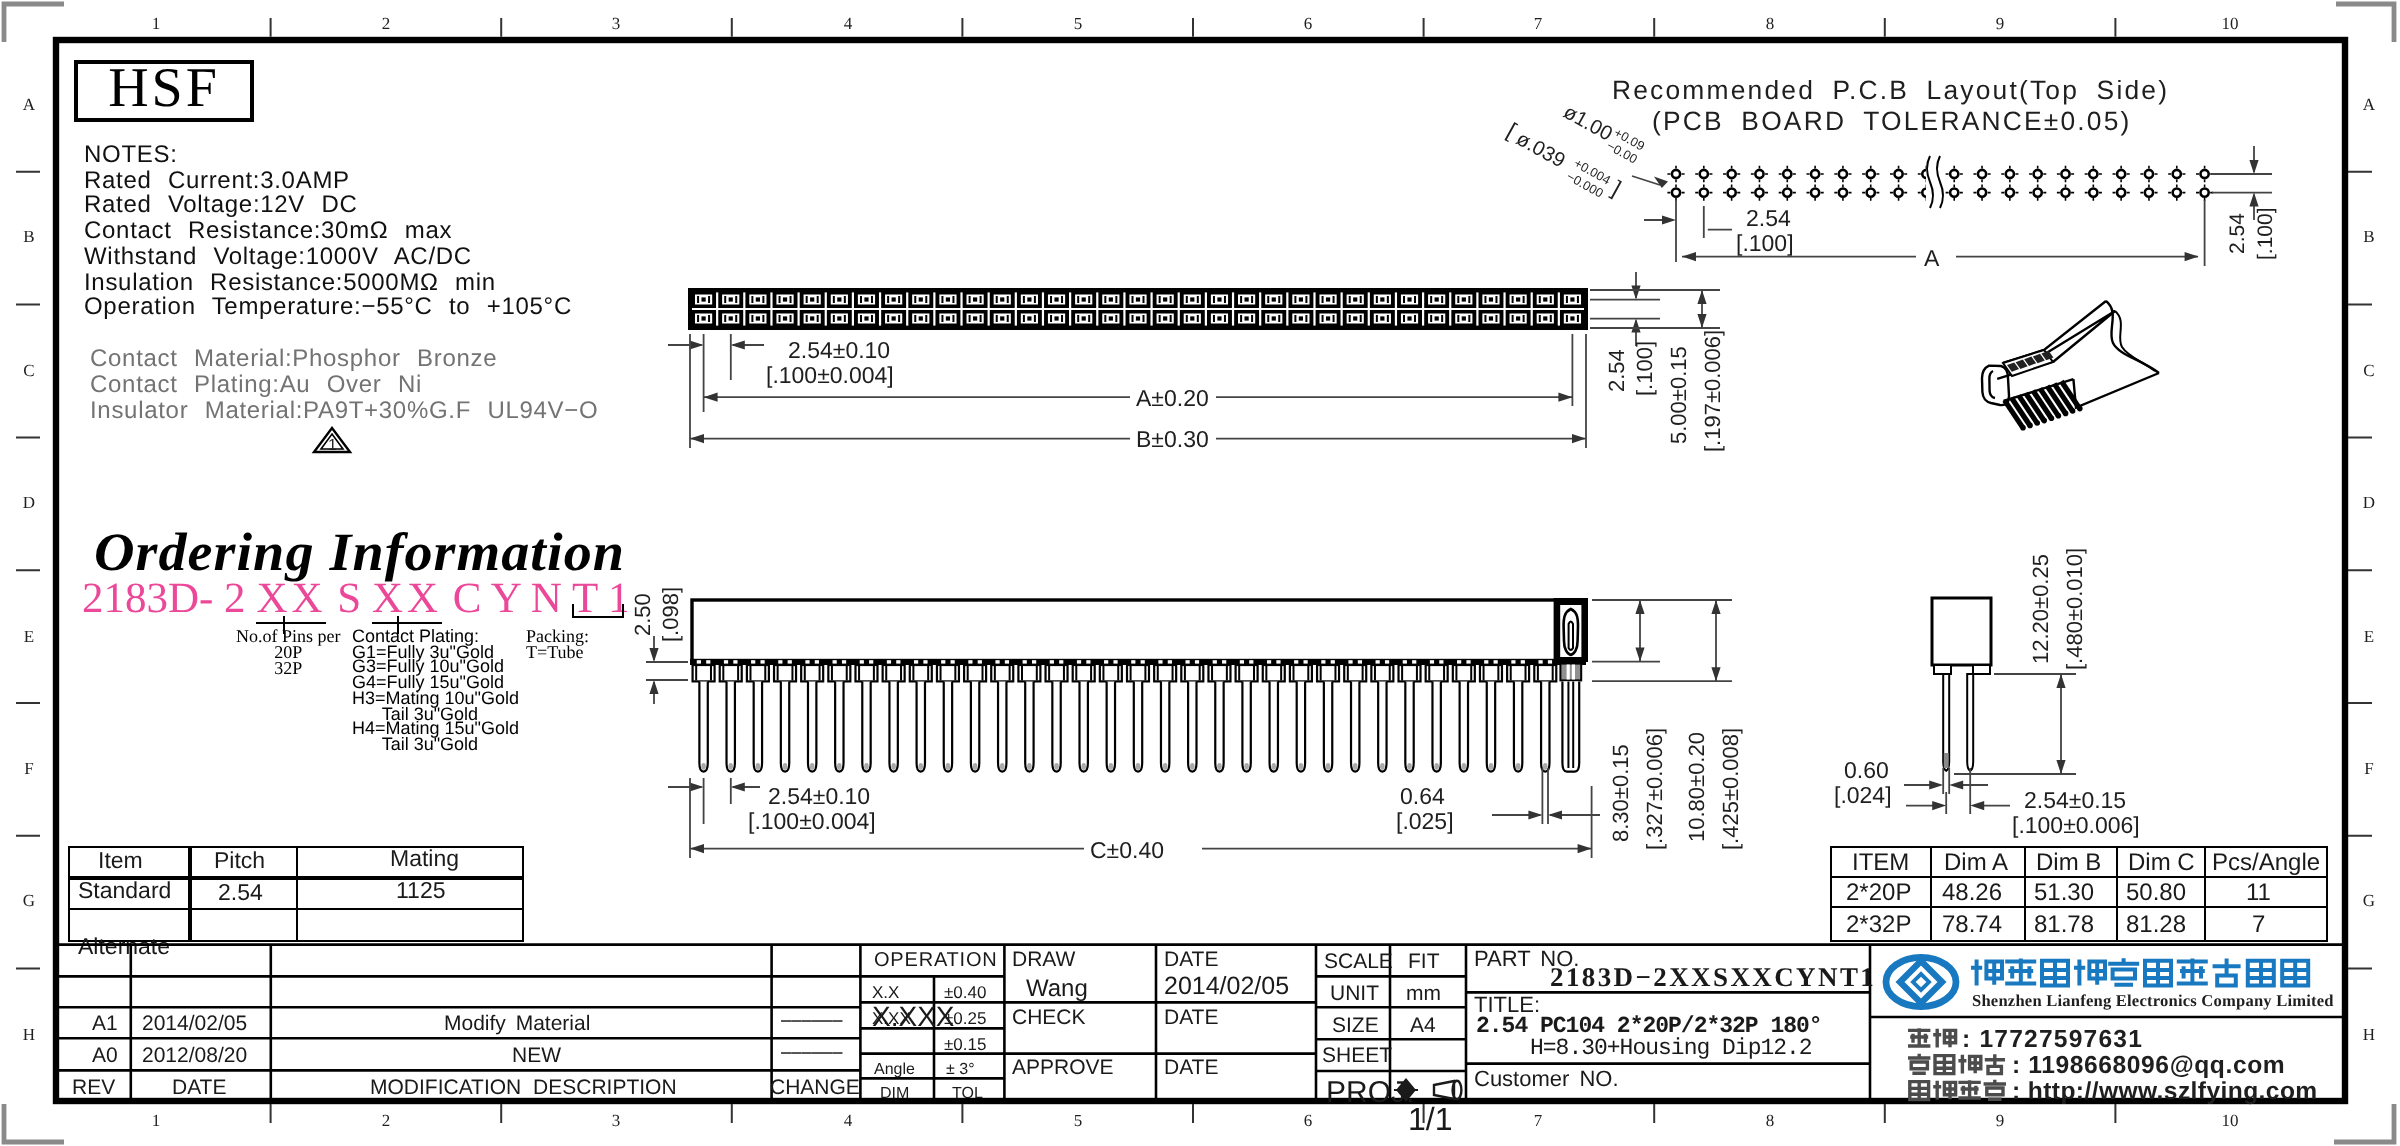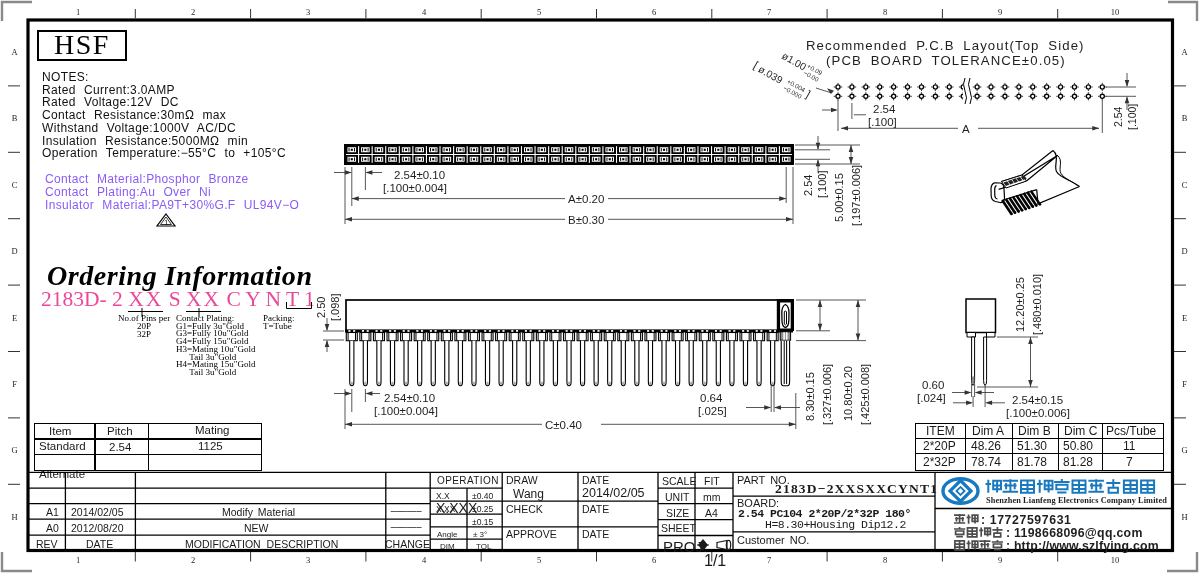--- a/index.html
+++ b/index.html
@@ -82,21 +82,21 @@
   </div>
 
 <div class="t" style="left:42px;top:71px;font-size:12px;line-height:12.7px;letter-spacing:0.35px;word-spacing:4.5px;color:#111">NOTES:
 Rated Current:3.0AMP
 Rated Voltage:12V DC
 Contact Resistance:30mΩ max
 Withstand Voltage:1000V AC/DC
 Insulation Resistance:5000MΩ min
 Operation Temperature:−55°C to +105°C</div>
 
-<div class="t" style="left:45px;top:173px;font-size:12px;line-height:12.9px;letter-spacing:0.35px;word-spacing:4.5px;color:#8b5cf6">Contact Material:Phosphor Bronze
+<div class="t" style="left:45px;top:173px;font-size:12px;line-height:12.9px;letter-spacing:0.35px;word-spacing:4.5px;color:#737373">Contact Material:Phosphor Bronze
 Contact Plating:Au Over Ni
 Insulator Material:PA9T+30%G.F UL94V−O</div>
 
 <svg width="30" height="18" viewBox="0 0 30 18" style="position:absolute;left:155px;top:212px">
     <path d="M11 2 L20 14 H2 Z" fill="none" stroke="#000" stroke-width="1.2"></path>
     <path d="M11 5 L16.5 12.5 H5.5 Z" fill="none" stroke="#000" stroke-width="0.8"></path>
     <text x="9" y="13" font-size="8" font-family="Liberation Sans">1</text>
   </svg>
 
 <div class="t" style="left:47px;top:261px;font-family:'Liberation Serif',serif;font-style:italic;font-weight:bold;font-size:27px;letter-spacing:0.5px;color:#000;transform:scaleX(1.04);transform-origin:0 0">Ordering Information</div>
@@ -104,21 +104,21 @@
 <div class="t" style="left:41px;top:287px;font-family:'Liberation Serif',serif;font-size:21.5px;color:#ec4899"><span>2183D- 2 </span><span style="border-bottom:1.4px solid #000;letter-spacing:2px">XX</span><span> S </span><span style="border-bottom:1.4px solid #000;letter-spacing:2px">XX</span><span> C Y N T 1</span></div>
 
 <svg width="320" height="40" viewBox="0 0 320 40" style="position:absolute;left:30px;top:280px">
     <path d="M112 28 V37 M169 28 V37 M256.5 22 V28.5 H281.5 V22" fill="none" stroke="#000" stroke-width="1"></path>
   </svg>
 
 <div class="t" style="left:118px;top:315px;font-family:'Liberation Serif',serif;font-size:9px;line-height:7.9px;color:#000;text-align:center">No.of Pins per
 20P
 32P</div>
 
-<div class="t" style="left:176px;top:315px;font-family:Liberation Serif, serif;font-size:9px;line-height:7.7px;color:#000">Contact Plating:
+<div class="t" style="left:176px;top:315px;font-family:Liberation Sans, sans-serif;font-size:9px;line-height:7.7px;color:#000">Contact Plating:
 G1=Fully 3u"Gold
 G3=Fully 10u"Gold
 G4=Fully 15u"Gold
 H3=Mating 10u"Gold
       Tail 3u"Gold
 H4=Mating 15u"Gold
       Tail 3u"Gold</div>
 
 <div class="t" style="left:263px;top:315px;font-family:'Liberation Serif',serif;font-size:9px;line-height:7.9px;color:#000">Packing:
 T=Tube</div>
@@ -143,21 +143,21 @@
     <div style="position:absolute;left:49px;top:0;width:1.3px;height:100%;background:#000"></div>
     <div style="position:absolute;left:95.5px;top:0;width:1.3px;height:100%;background:#000"></div>
     <div style="position:absolute;left:142px;top:0;width:1.3px;height:100%;background:#000"></div>
     <div style="position:absolute;left:186px;top:0;width:1.3px;height:100%;background:#000"></div>
     <div style="position:absolute;left:0;top:14.2px;width:100%;height:1.3px;background:#000"></div>
     <div style="position:absolute;left:0;top:29.5px;width:100%;height:1.3px;background:#000"></div>
     <div class="t" style="left:10px;top:0.5px">ITEM</div>
     <div class="t" style="left:56px;top:0.5px">Dim A</div>
     <div class="t" style="left:102px;top:0.5px">Dim B</div>
     <div class="t" style="left:148px;top:0.5px">Dim C</div>
-    <div class="t" style="left:190px;top:0.5px">Pcs/Tube</div>
+    <div class="t" style="left:190px;top:0.5px">Pcs/Angle</div>
     <div class="t" style="left:7px;top:15.5px">2*20P</div>
     <div class="t" style="left:55px;top:15.5px">48.26</div>
     <div class="t" style="left:101px;top:15.5px">51.30</div>
     <div class="t" style="left:147px;top:15.5px">50.80</div>
     <div class="t" style="left:207px;top:15.5px">11</div>
     <div class="t" style="left:7px;top:31px">2*32P</div>
     <div class="t" style="left:55px;top:31px">78.74</div>
     <div class="t" style="left:101px;top:31px">81.78</div>
     <div class="t" style="left:147px;top:31px">81.28</div>
     <div class="t" style="left:210px;top:31px">7</div>
@@ -201,21 +201,21 @@
       <path d="M467 488.2 V550.4"></path>
     </g>
   </svg>
 
 <div class="t" style="left:46px;top:506px;font-size:10.5px">A1</div>
 <div class="t" style="left:71px;top:506px;font-size:10.5px">2014/02/05</div>
 <div class="t" style="left:222px;top:506px;font-size:10.5px;word-spacing:2px">Modify Material</div>
 <div class="t" style="left:390px;top:504.5px;font-size:10.5px;letter-spacing:-1px">−−−−−−</div>
 <div class="t" style="left:46px;top:521.5px;font-size:10.5px">A0</div>
 <div class="t" style="left:71px;top:521.5px;font-size:10.5px">2012/08/20</div>
-<div class="t" style="left:244px;top:521.5px;font-size:10.5px">NEW</div>
+<div class="t" style="left:256px;top:521.5px;font-size:10.5px">NEW</div>
 <div class="t" style="left:390px;top:520.5px;font-size:10.5px;letter-spacing:-1px">−−−−−−</div>
 <div class="t" style="left:36px;top:537.5px;font-size:10.5px">REV</div>
 <div class="t" style="left:86px;top:537.5px;font-size:10.5px">DATE</div>
 <div class="t" style="left:185px;top:537.5px;font-size:10.5px;word-spacing:3px">MODIFICATION DESCRIPTION</div>
 <div class="t" style="left:385px;top:537.5px;font-size:10.5px">CHANGE</div>
 
 <div class="t" style="left:437px;top:474.5px;font-size:10px;letter-spacing:0.4px">OPERATION</div>
 <div class="t" style="left:436px;top:491px;font-size:8.5px">X.X</div>
 <div class="t" style="left:472px;top:491px;font-size:8.5px">±0.40</div>
 <div class="t" style="left:436px;top:504px;font-size:8.5px">X.XX</div>
@@ -248,21 +248,21 @@
 
 <svg width="36" height="14" viewBox="0 0 36 14" style="position:absolute;left:697px;top:538px">
     <path d="M6 1 L11 7 L6 13 L1 7 Z" fill="#1a1a1a"></path>
     <path d="M0 7 H12" stroke="#1a1a1a" stroke-width="1"></path>
     <path d="M20 4.5 L30 2.5 V11.5 L20 9.5 Z" fill="none" stroke="#1a1a1a" stroke-width="1.2"></path>
     <ellipse cx="31.5" cy="7" rx="2.2" ry="4.6" fill="none" stroke="#1a1a1a" stroke-width="1.2"></ellipse>
   </svg>
 
 <div class="t" style="left:737px;top:473.5px;font-size:11px;word-spacing:2px">PART NO.</div>
 <div class="t" style="left:775px;top:481px;font-family:Liberation Serif, serif;font-weight:bold;font-size:13.5px;letter-spacing:1.2px">2183D−2XXSXXCYNT1</div>
-<div class="t" style="left:737px;top:497px;font-size:11px">BOARD:</div>
+<div class="t" style="left:737px;top:497px;font-size:11px">TITLE:</div>
 <div class="t" style="left:738px;top:506.5px;font-family:'Liberation Mono',monospace;font-weight:bold;font-size:11.5px;letter-spacing:-0.5px">2.54 PC104 2*20P/2*32P 180°</div>
 <div class="t" style="left:765px;top:518px;font-family:'Liberation Mono',monospace;font-weight:normal;font-size:11.5px;letter-spacing:-0.5px">H=8.30+Housing Dip12.2</div>
 <div class="t" style="left:737px;top:533.5px;font-size:11px;word-spacing:2px">Customer NO.</div>
 <svg width="1200" height="573" viewBox="0 0 1200 573" style="position:absolute;left:0;top:0">
     <rect x="345.0" y="145.0" width="448.0" height="19.0" fill="#fff" stroke="#000" stroke-width="2"></rect>
     <rect x="345.0" y="145.0" width="448.0" height="19.0" fill="#000"></rect>
     <rect x="347.49" y="147.25" width="8.6" height="5.0" fill="#fff"></rect>
     <path d="M349.04 148.05 v3.4 M354.54 148.05 v3.4" stroke="#000" stroke-width="1.0" fill="none"></path>
     <rect x="350.74" y="148.70" width="2.1" height="2.1" fill="#000"></rect>
     <rect x="347.49" y="156.75" width="8.6" height="5.0" fill="#fff"></rect>

